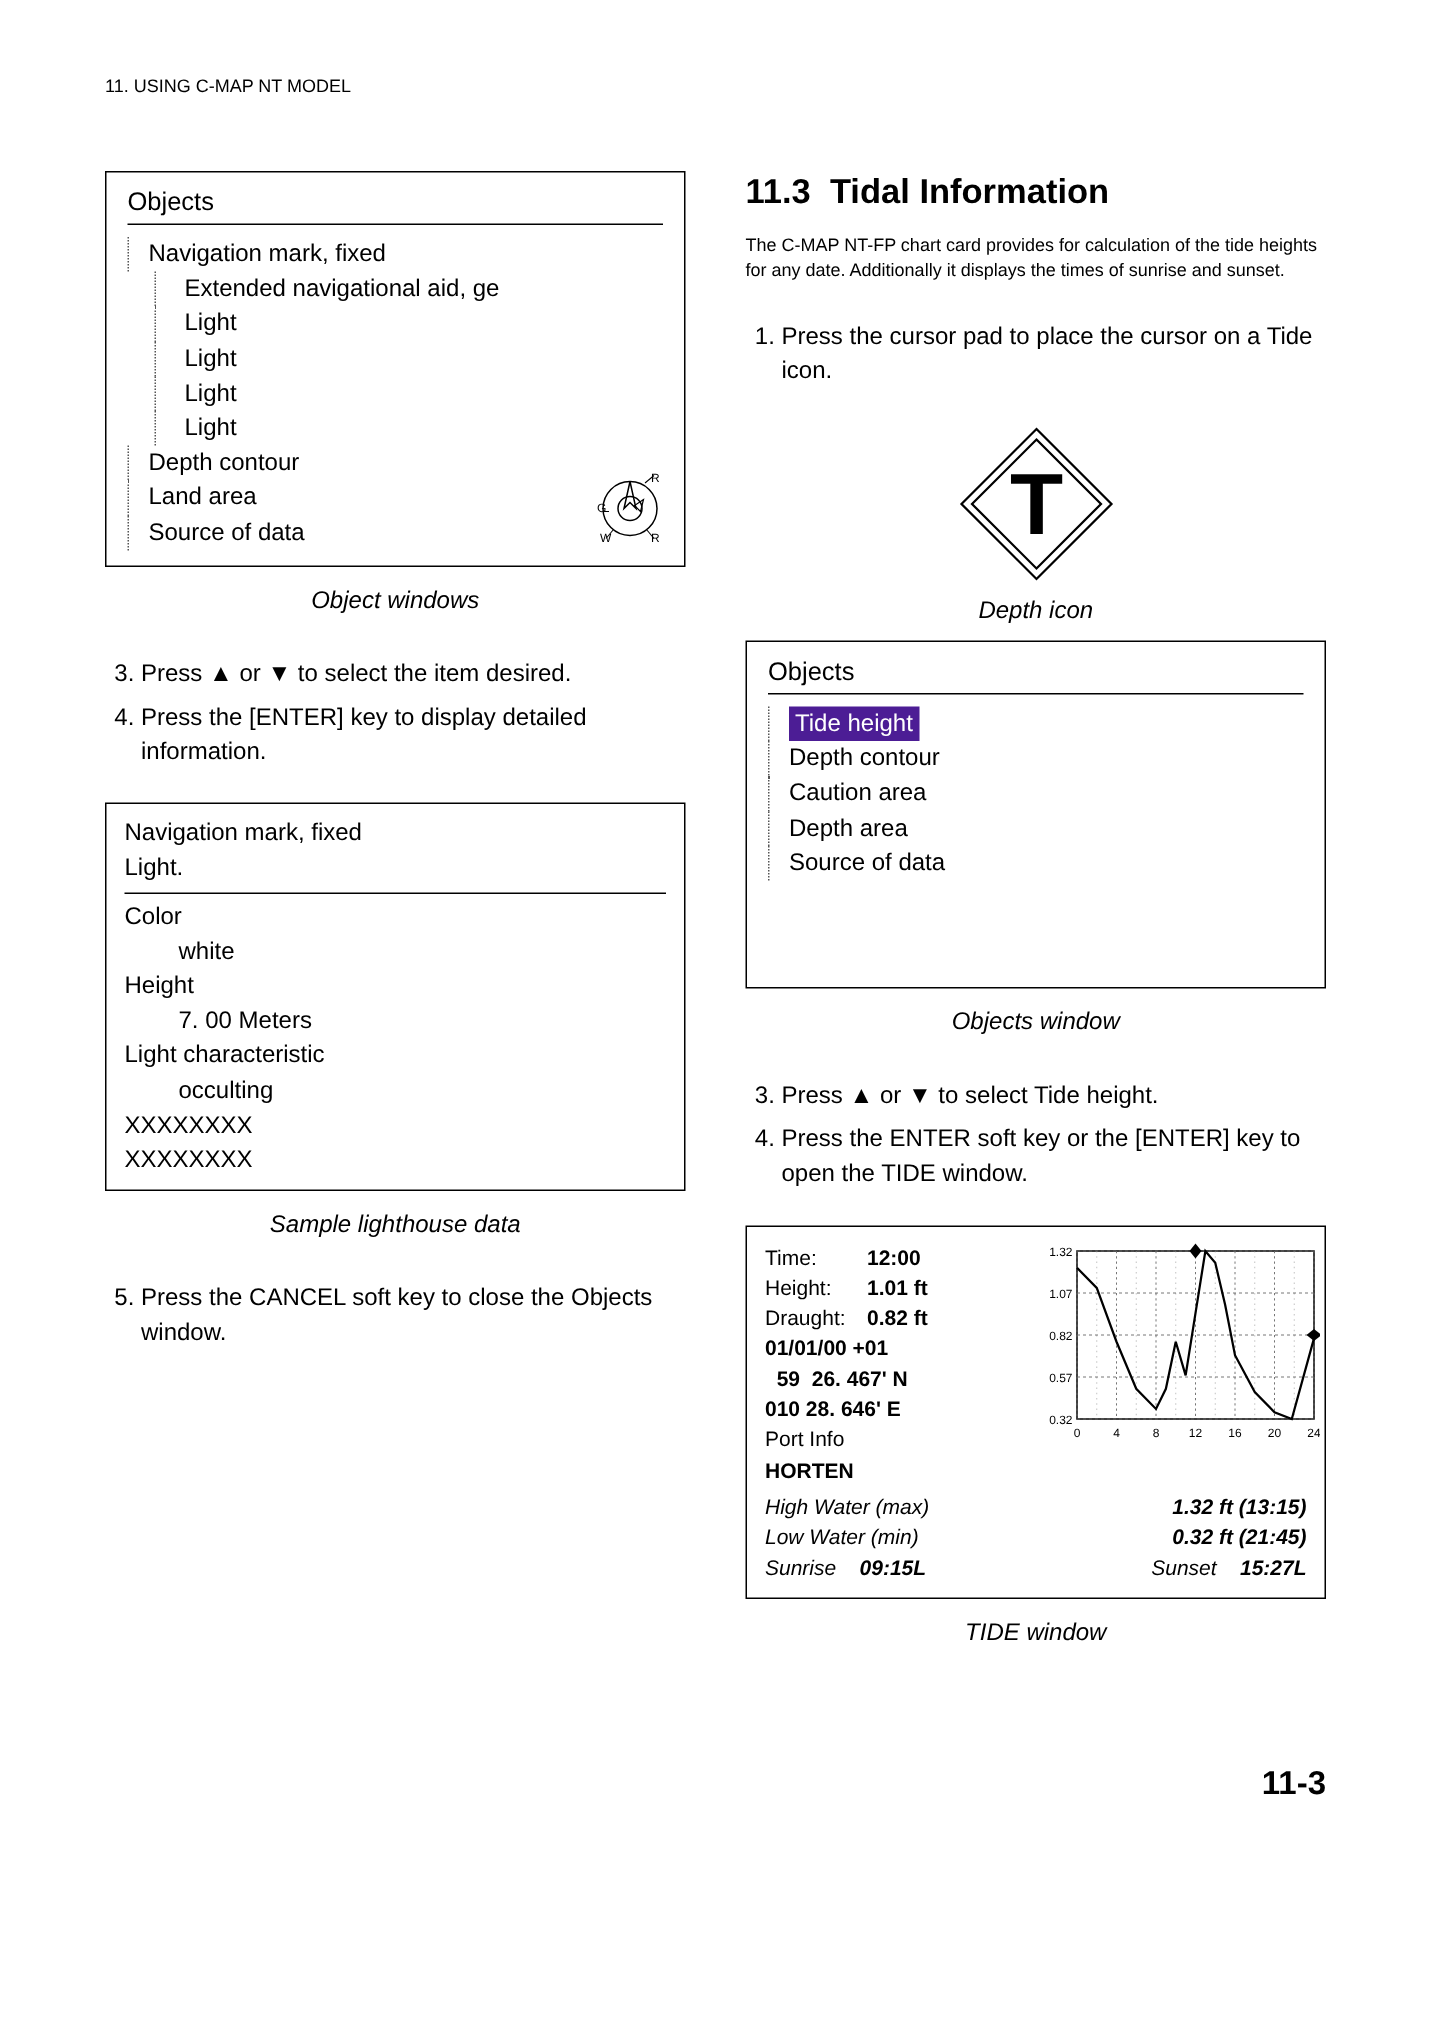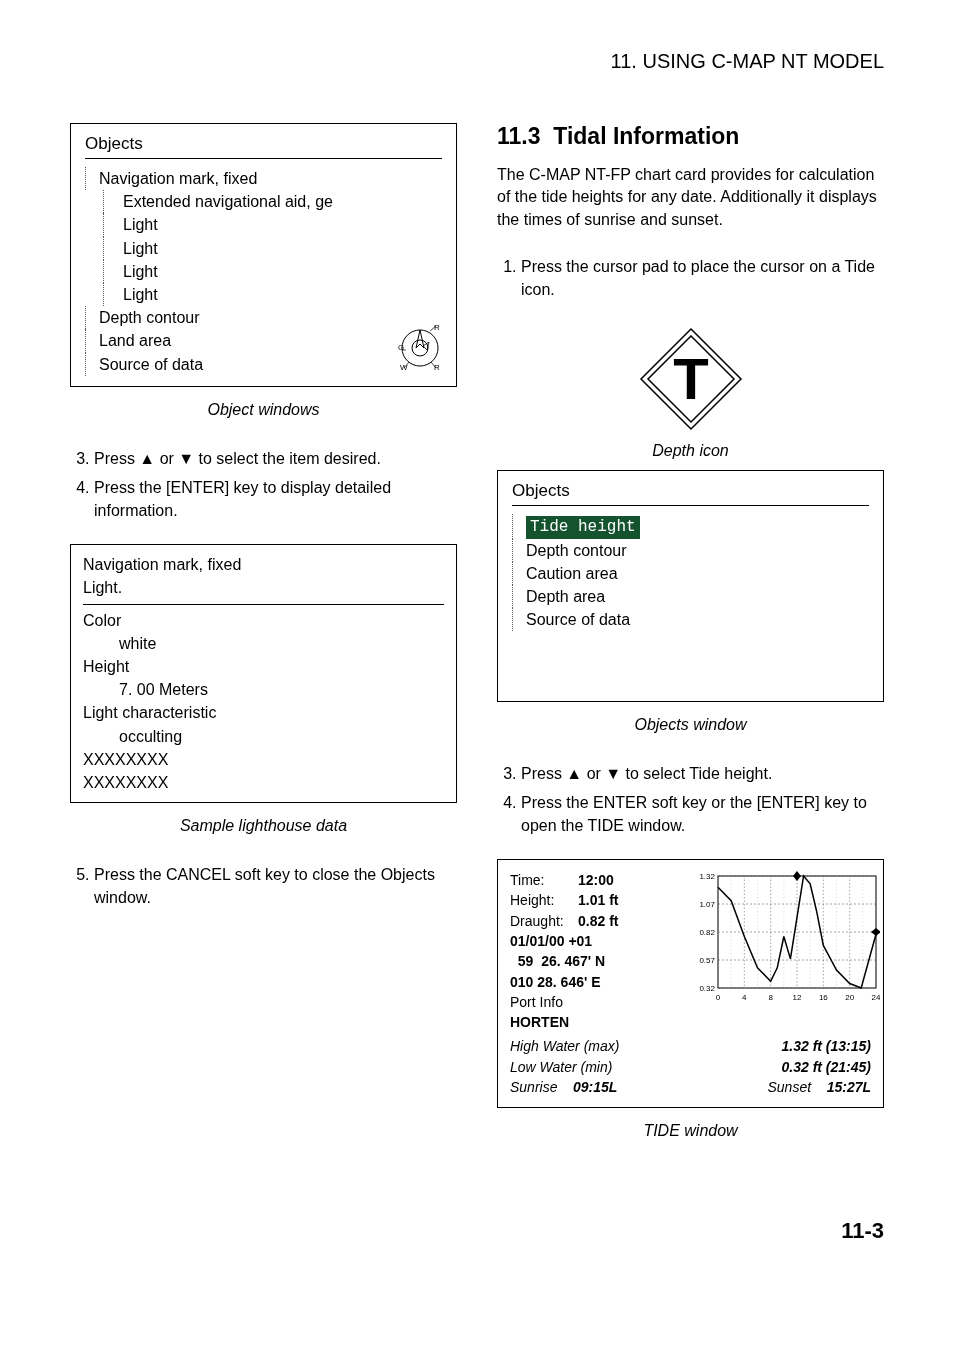--- a/index.html
+++ b/index.html
@@ -5,22 +5,21 @@
   body {
     font-family: Arial, Helvetica, sans-serif;
     font-size: 16px;
     width: 954px;
     margin: 0;
     padding: 50px 70px 50px 70px;
     box-sizing: border-box;
     color: #000;
   }
   .header-right {
-    text-align: right;
-    font-size: 20px;
+    font-size: 12px;
     margin-bottom: 50px;
   }
   .columns {
     display: flex;
     gap: 40px;
   }
   .col {
     flex: 1;
     min-width: 0;
   }
@@ -85,40 +84,39 @@
     border-top: 1px solid #000;
     margin: 4px 0;
   }
   .indent { padding-left: 36px; }
   h2.section {
     font-size: 23px;
     font-weight: bold;
     margin: 0 0 14px 0;
   }
   p.intro {
-    font-size: 16px;
+    font-size: 12px;
     line-height: 1.4;
     margin: 0 0 24px 0;
   }
   .center {
     display: flex;
     flex-direction: column;
     align-items: center;
     margin: 16px 0 10px 0;
   }
   .tide-icon-caption {
     font-style: italic;
     margin-top: 8px;
   }
   .highlight {
-    background: #14532d;
+    background: #4c1d95;
     color: #fff;
     padding: 0 4px;
     display: inline-block;
-    font-family: Liberation Mono, monospace;
   }
   .tide-window {
     border: 1.5px solid #000;
     padding: 10px 12px 10px 12px;
     font-size: 14px;
     line-height: 1.45;
   }
   .tide-top {
     display: flex;
     gap: 30px;

